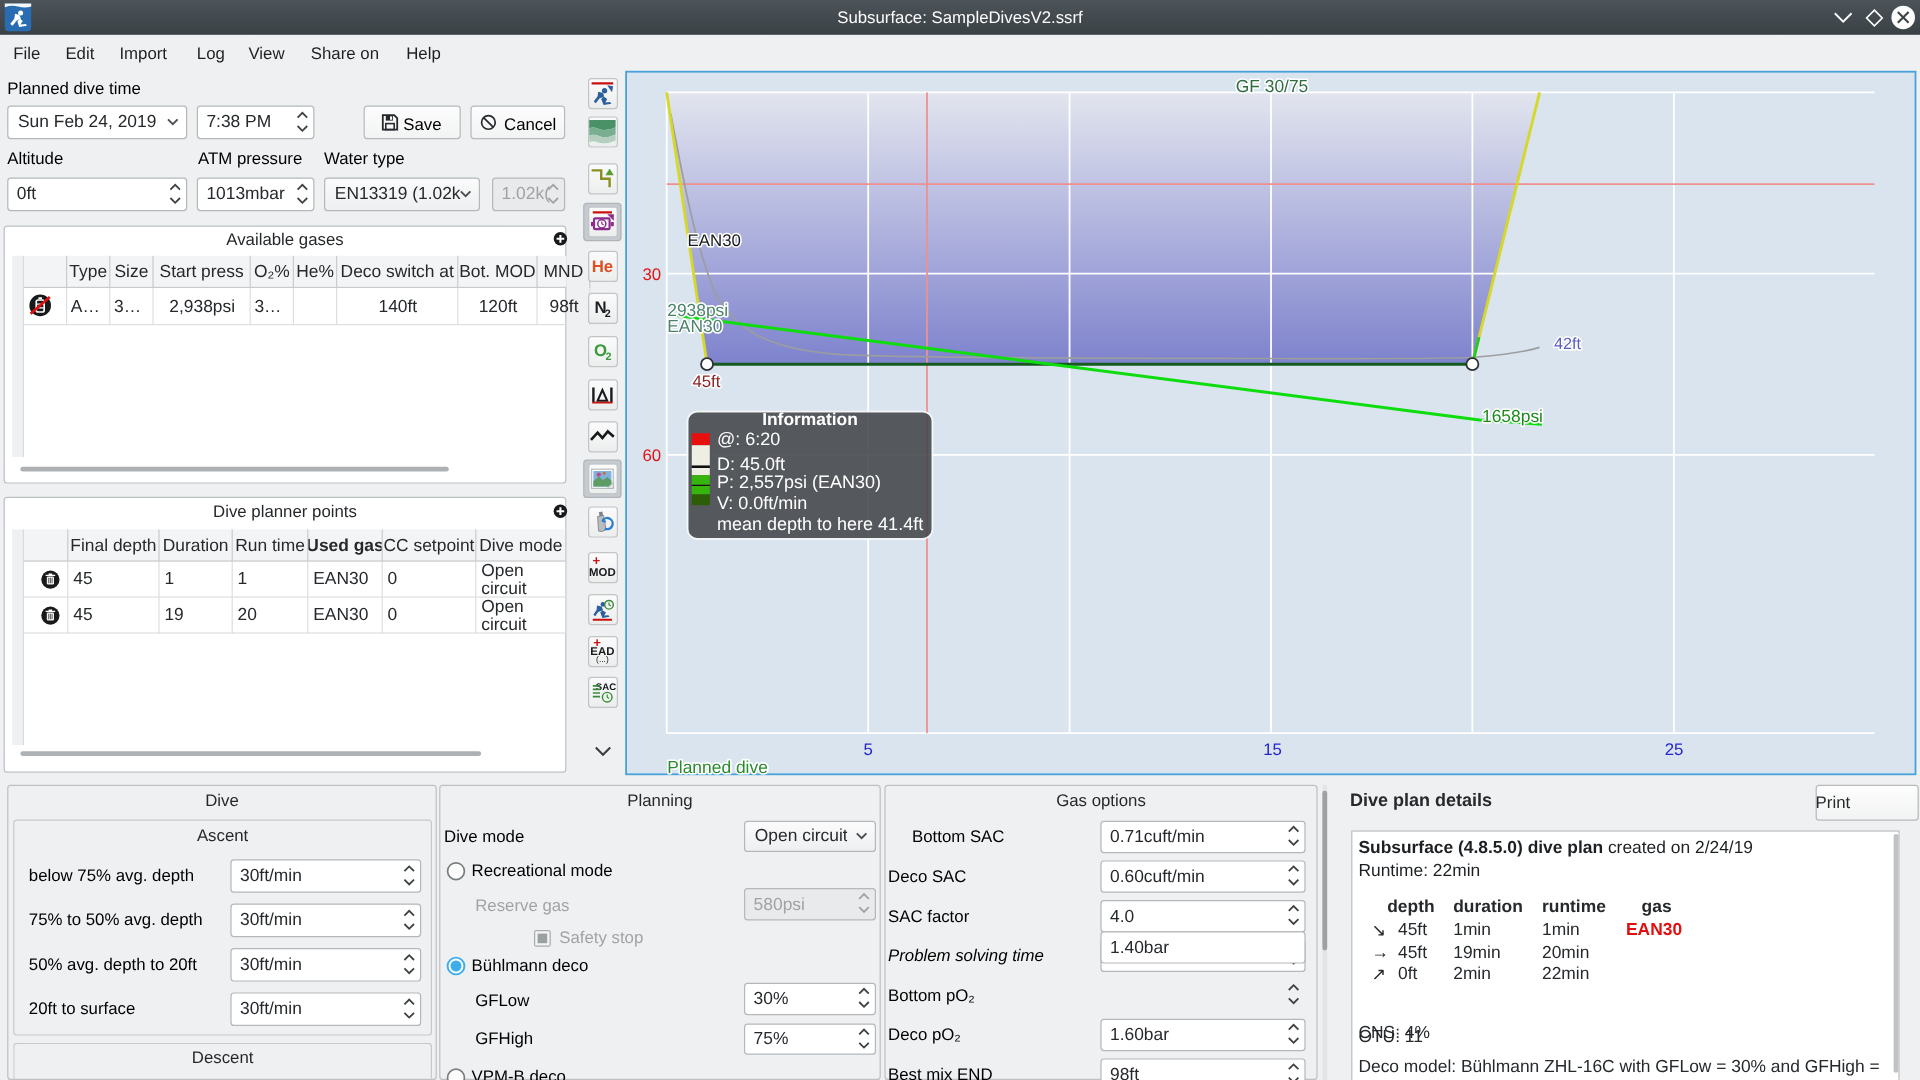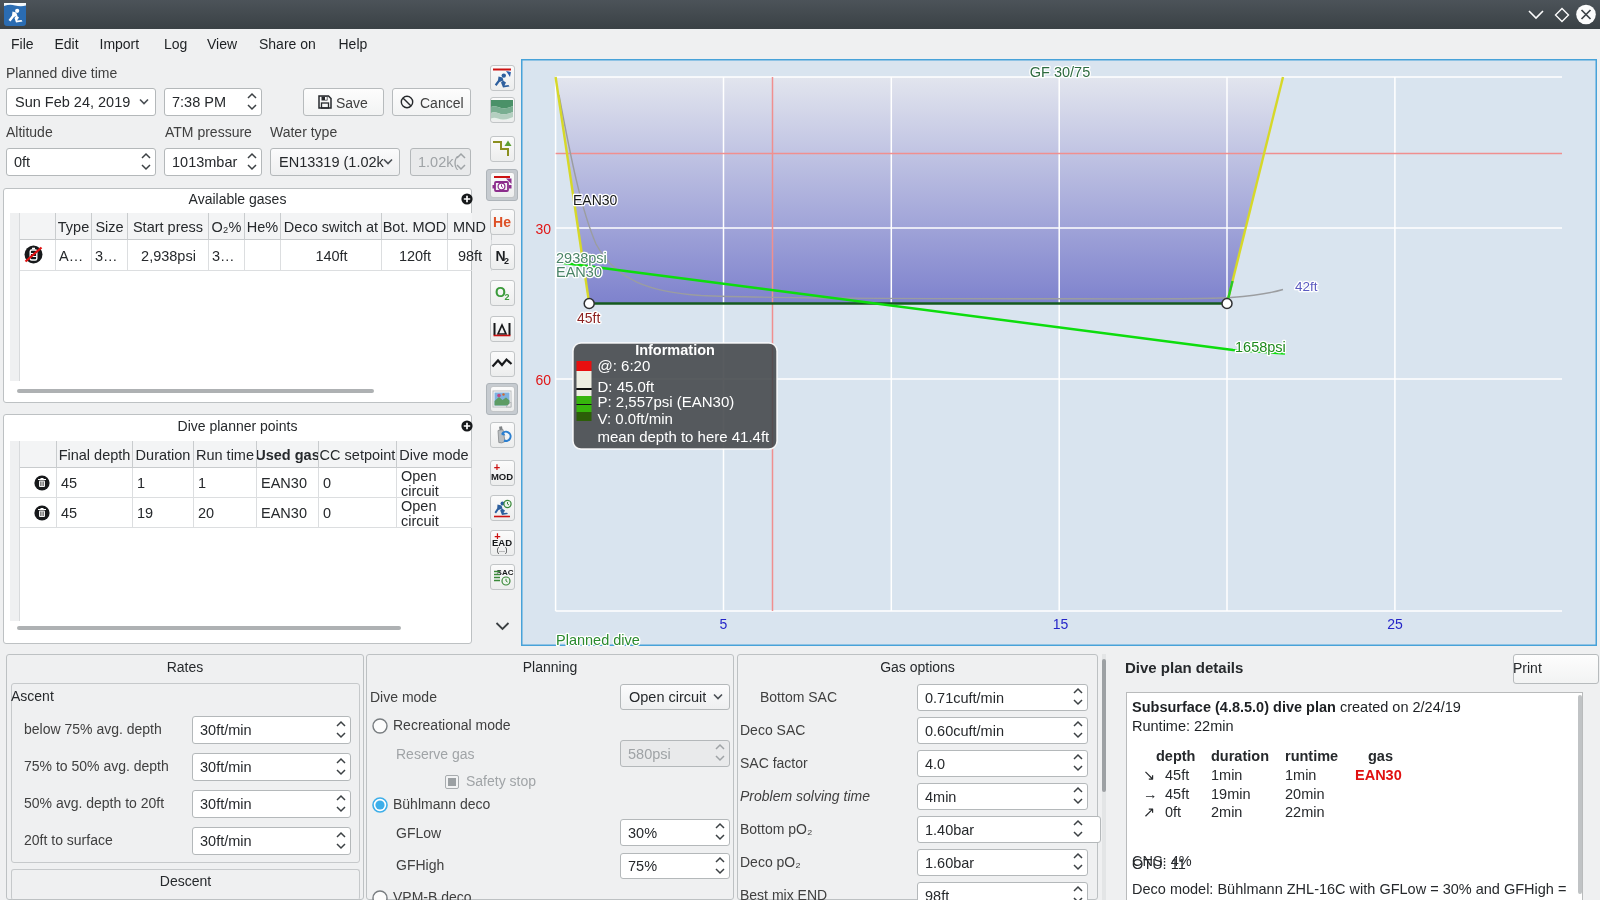--- a/index.html
+++ b/index.html
@@ -1,19 +1,19 @@
 <!DOCTYPE html>
 <html><head><meta charset="utf-8">
 <style>
 * { margin:0; padding:0; box-sizing:border-box; }
 html,body { width:1600px; height:900px; overflow:hidden; }
 body { font-family:"Liberation Sans",sans-serif; font-size:14px; color:#26292c; background:#eff0f1; }
 .abs { position:absolute; }
 #root { position:relative; width:1600px; height:900px; background:#eff0f1; }
-.lbl { position:absolute; font-size:14px; color:#404040; white-space:nowrap; }
+.lbl { position:absolute; font-size:14px; color:#000000; white-space:nowrap; }
 .spin { position:absolute; background:#fff; border:1px solid #b4b8ba; border-radius:3px; }
 .spin .tx { position:absolute; left:7px; top:50%; transform:translateY(-50%); font-size:14.5px; white-space:nowrap; }
 .spin.dis { background:#e9eaeb; }
 .spin.dis .tx { color:#9fa3a6; }
 .btn { position:absolute; background:linear-gradient(#fdfdfd,#f2f3f3); border:1px solid #b7bbbd; border-radius:3px; font-size:14px; color:#26292c; text-align:center; }
 .combo { position:absolute; background:linear-gradient(#fbfbfc,#eeeff0); border:1px solid #b4b8ba; border-radius:3px; }
 .combo .tx { position:absolute; left:8px; top:50%; transform:translateY(-50%); font-size:14.5px; white-space:nowrap; overflow:hidden; }
 .panel { position:absolute; border:1px solid #bdc1c3; border-radius:3px; background:#eff0f1; }
 .ptitle { position:absolute; width:100%; text-align:center; font-size:14px; color:#26292c; }
 .gbox { position:absolute; border:1px solid #c6c9cb; border-radius:3px; }
@@ -24,20 +24,21 @@
 <div class="abs" style="left:0;top:0;width:1600px;height:29px;background:linear-gradient(#4c5359,#3a4145);"></div>
 <svg class="abs" style="left:4px;top:3px" width="22" height="23" viewBox="0 0 22 23">
 <rect x="0" y="0" width="22" height="23" rx="3" fill="#2a6cb2"></rect>
 <path d="M0 3 Q 6 1 11 2.5 Q 17 4 22 2.5 L22 0 L0 0 Z" fill="#f4f8fb"></path>
 <g fill="#ffffff">
 <circle cx="13.2" cy="7.8" r="2.1"></circle>
 <path d="M8.5 8.5 L12 9.5 L13.5 12.5 L10 14 L6.5 18.5 L4.5 17 L8 12.5 Z"></path>
 <path d="M12.5 12.5 L15 14.5 L13 17.5 L17.5 17 L18.5 18.5 L12 19.5 L10.5 15 Z"></path>
 </g>
     </svg>
+<div class="abs" style="left:0;top:6px;width:1600px;text-align:center;font-size:14px;color:#fcfcfc;">Subsurface: SampleDivesV2.ssrf</div>
 <svg class="abs" style="left:1524px;top:4px" width="72" height="21" viewBox="0 0 72 21">
 <path d="M5 7 L12 14 L19 7" stroke="#fcfcfc" stroke-width="1.6" fill="none"></path>
 <path d="M38 4.5 L44.5 11 L38 17.5 L31.5 11 Z" stroke="#fcfcfc" stroke-width="1.4" fill="none"></path>
 <circle cx="62" cy="10.5" r="9.8" fill="#fcfcfc"></circle>
 <path d="M57.5 6 L66.5 15 M66.5 6 L57.5 15" stroke="#3c4347" stroke-width="1.7"></path>
 </svg>
 <div class="abs" style="left:11px;top:36px;font-size:14px;color:#1d2023;">File</div>
 <div class="abs" style="left:54.5px;top:36px;font-size:14px;color:#1d2023;">Edit</div>
 <div class="abs" style="left:99.5px;top:36px;font-size:14px;color:#1d2023;">Import</div>
 <div class="abs" style="left:164px;top:36px;font-size:14px;color:#1d2023;">Log</div>
@@ -362,23 +363,23 @@
 <rect x="55.5" y="346" width="15" height="7" fill="#36b50c"></rect>
 <rect x="55.5" y="353" width="15" height="9" fill="#2c5e08"></rect>
 <text x="76.5" y="312" font-size="15" fill="#fff" font-family="Liberation Sans">@: 6:20</text>
 <text x="76.5" y="332.5" font-size="15" fill="#fff" font-family="Liberation Sans">D: 45.0ft</text>
 <text x="76.5" y="348" font-size="15" fill="#fff" font-family="Liberation Sans">P: 2,557psi (EAN30)</text>
 <text x="76.5" y="365" font-size="15" fill="#fff" font-family="Liberation Sans">V: 0.0ft/min</text>
 <text x="76.5" y="382.5" font-size="15" fill="#fff" font-family="Liberation Sans">mean depth to here 41.4ft</text>
 </g>
 </svg>
 <div class="panel" style="left:6px;top:654px;width:358px;height:246px;"></div>
-<div class="abs" style="left:6px;top:659px;width:358px;text-align:center;">Rates</div>
+<div class="abs" style="left:6px;top:659px;width:358px;text-align:center;">Dive</div>
 <div class="gbox" style="left:11px;top:683px;width:349px;height:180px;"></div>
-<div class="abs" style="left:11px;top:688px;width:349px;">Ascent</div>
+<div class="abs" style="left:11px;top:688px;width:349px;text-align:center;">Ascent</div>
 <div class="lbl" style="left:24px;top:721px;">below 75% avg. depth</div>
 <div class="spin" style="left:192px;top:716px;width:159px;height:28px;">
       <span class="tx">30ft/min</span>
     </div>
     <svg class="abs" style="left:335px;top:720px" width="12" height="20" viewBox="0 0 12 20">
       <path d="M2 6 L6 2 L10 6" stroke="#3c4144" stroke-width="1.5" fill="none"></path>
       <path d="M2 13 L6 17 L10 13" stroke="#3c4144" stroke-width="1.5" fill="none"></path>
     </svg>
 <div class="lbl" style="left:24px;top:758px;">75% to 50% avg. depth</div>
 <div class="spin" style="left:192px;top:753px;width:159px;height:28px;">
@@ -483,21 +484,21 @@
     </svg>
 <div class="lbl" style="left:740px;top:788px;font-style:italic;">Problem solving time</div>
 <div class="spin" style="left:917px;top:783px;width:171px;height:27px;">
       <span class="tx">4min</span>
     </div>
     <svg class="abs" style="left:1072px;top:786px" width="12" height="20" viewBox="0 0 12 20">
       <path d="M2 6 L6 2 L10 6" stroke="#3c4144" stroke-width="1.5" fill="none"></path>
       <path d="M2 13 L6 17 L10 13" stroke="#3c4144" stroke-width="1.5" fill="none"></path>
     </svg>
 <div class="lbl" style="left:740px;top:821px;">Bottom pO₂</div>
-<div class="spin" style="left:917px;top:816px;width:184px;height:27px;padding-left:32px;">
+<div class="spin" style="left:917px;top:776px;width:171px;height:27px;padding-left:32px;">
       <span class="tx">1.40bar</span>
     </div>
     <svg class="abs" style="left:1072px;top:819px" width="12" height="20" viewBox="0 0 12 20">
       <path d="M2 6 L6 2 L10 6" stroke="#3c4144" stroke-width="1.5" fill="none"></path>
       <path d="M2 13 L6 17 L10 13" stroke="#3c4144" stroke-width="1.5" fill="none"></path>
     </svg>
 <div class="lbl" style="left:740px;top:854px;">Deco pO₂</div>
 <div class="spin" style="left:917px;top:849px;width:171px;height:27px;">
       <span class="tx">1.60bar</span>
     </div>

